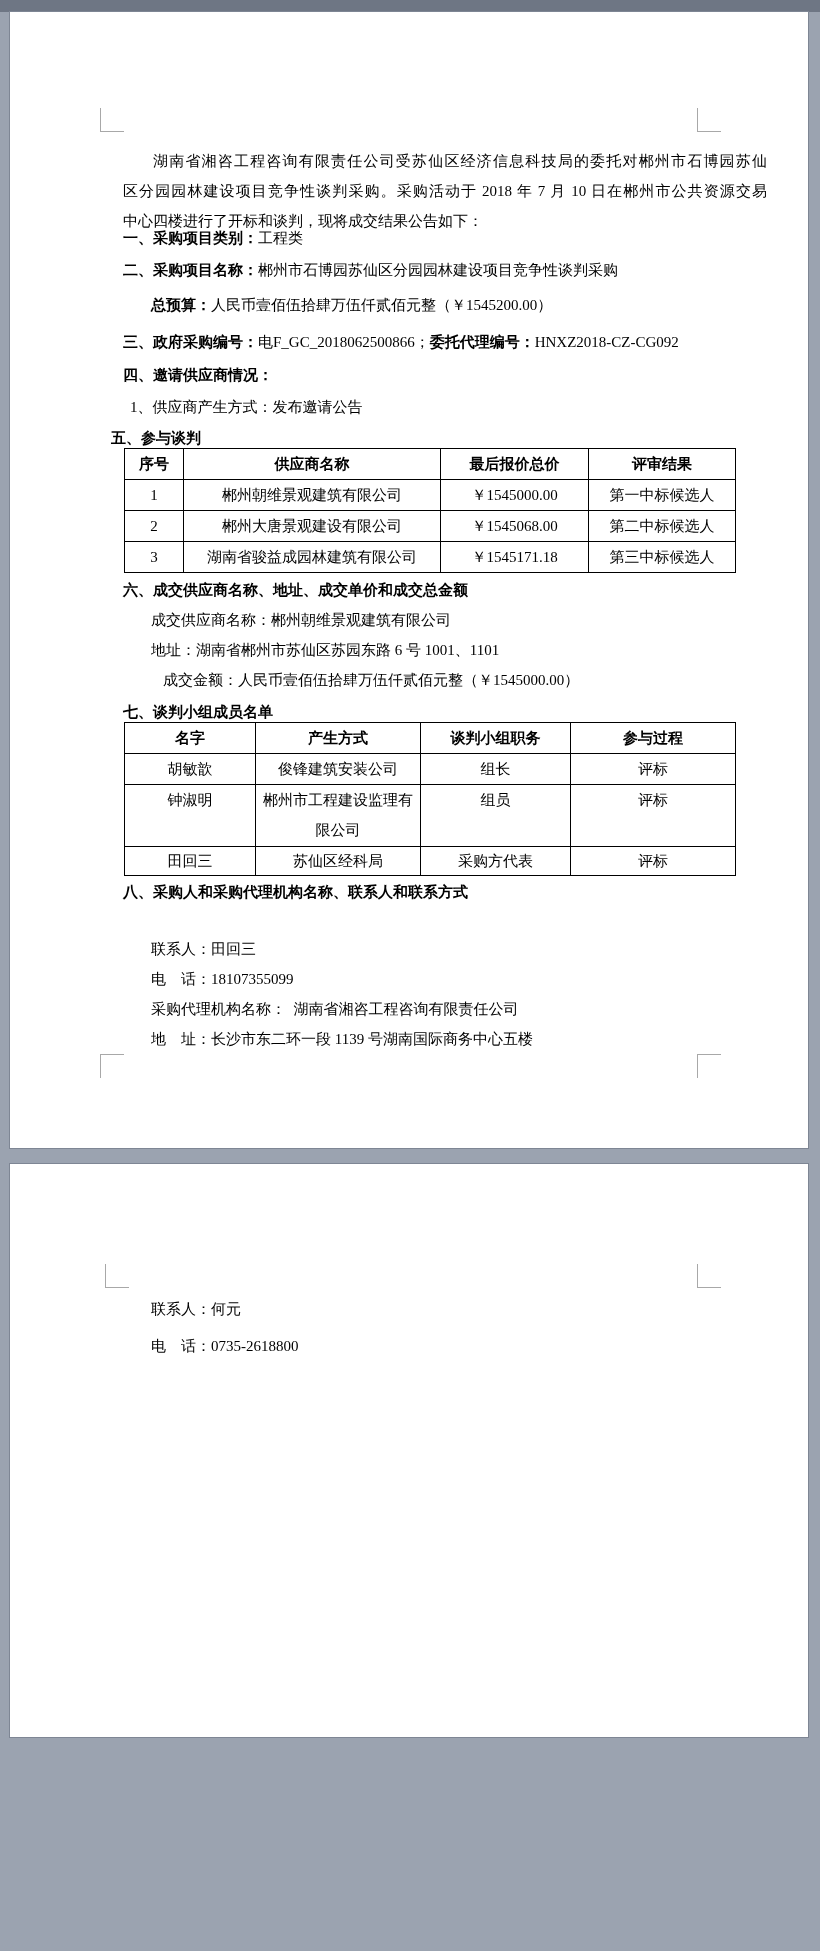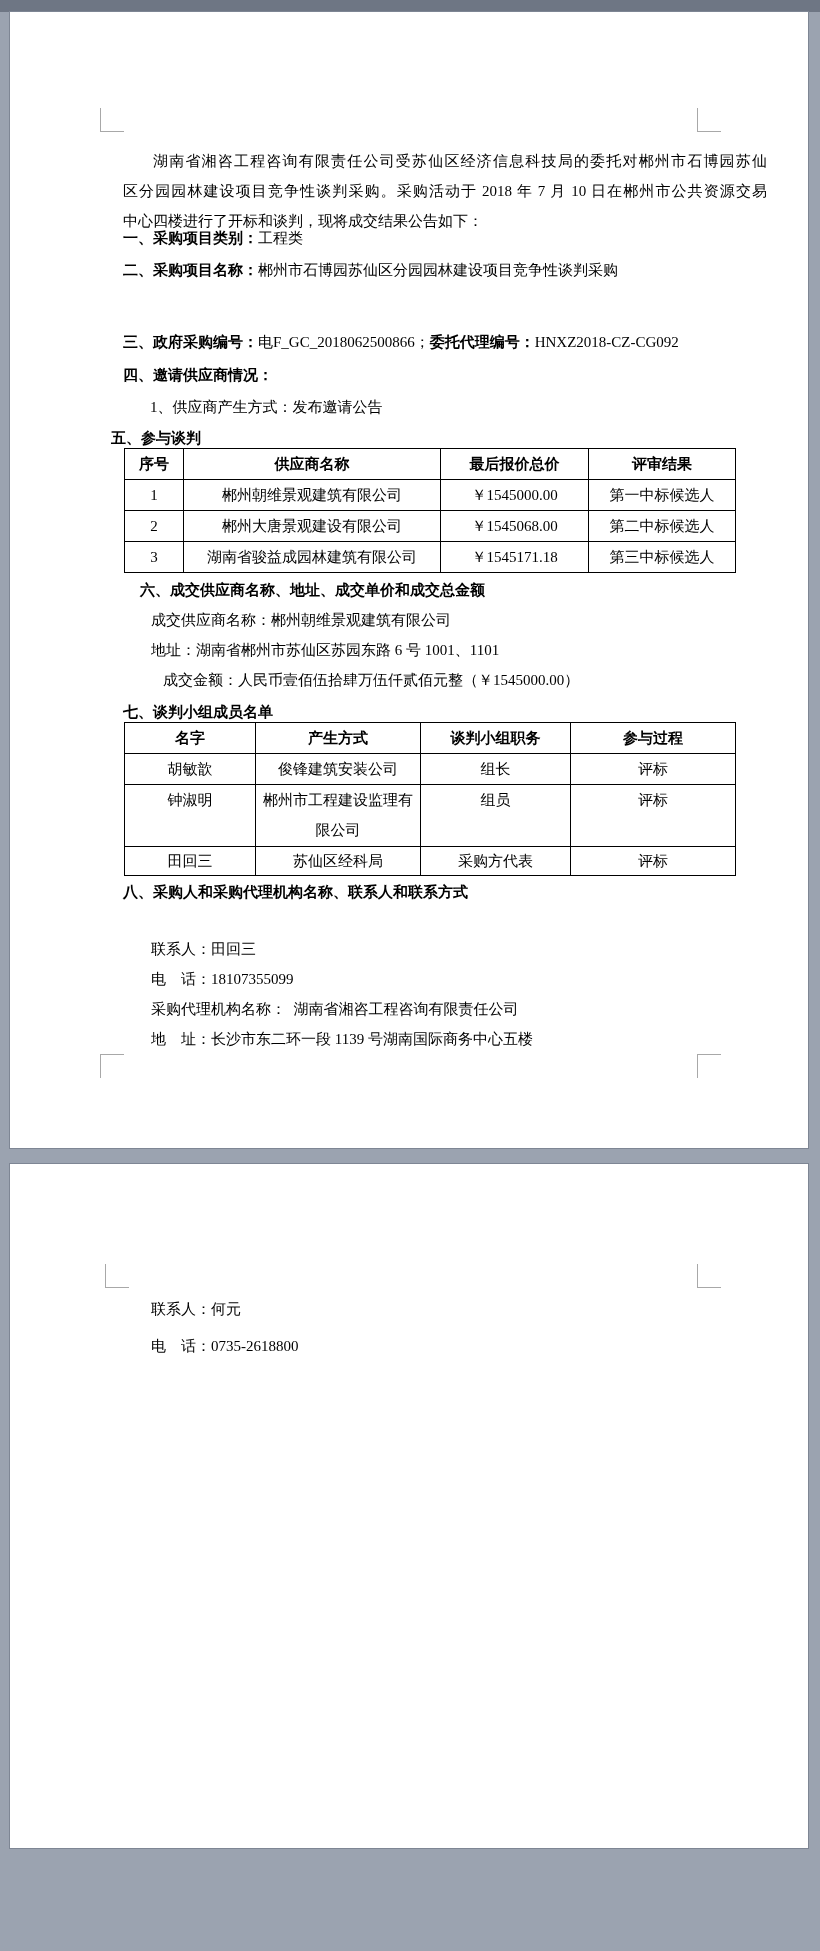--- a/index.html
+++ b/index.html
@@ -19,21 +19,21 @@
   }
   .page {
     position: absolute;
     left: 10px;
     width: 798px;
     background: #ffffff;
     box-shadow: 0 0 0 1px #7e8694;
     text-decoration: underline;
   }
   .page1 { top: 12px; height: 1136px; }
-  .page2 { top: 1164px; height: 684px; }
+  .page2 { top: 1164px; height: 573px; }
   .t {
     position: absolute;
     font-size: 15px;
     line-height: 30px;
     color: #000000;
     white-space: pre-wrap;
   }
   .b { font-weight: bold; }
   .just { text-align: justify; text-align-last: justify; }
   .mark {
@@ -73,26 +73,27 @@
     <div class="mark tr" style="top:96px;left:687px;"></div>
 
     <div class="t just" style="top:134px;left:113px;width:644px;padding-left:30px;box-sizing:border-box;">湖南省湘咨工程咨询有限责任公司受苏仙区经济信息科技局的委托对郴州市石博园苏仙</div>
     <div class="t just" style="top:164px;left:113px;width:644px;">区分园园林建设项目竞争性谈判采购。采购活动于 2018 年 7 月 10 日在郴州市公共资源交易</div>
     <div class="t" style="top:194px;left:113px;width:644px;">中心四楼进行了开标和谈判，现将成交结果公告如下：</div>
 
     <div class="t" style="top:211px;left:113px;"><span class="b">一、采购项目类别：</span><span>工程类</span></div>
 
     <div class="t" style="top:243px;left:113px;"><span class="b">二、采购项目名称：</span><span>郴州市石博园苏仙区分园园林建设项目竞争性谈判采购</span></div>
 
+    <div class="t" style="top:278px;left:141px;"><span class="b">总预算：</span><span>人民币壹佰伍拾肆万伍仟贰佰元整（￥1545200.00）</span></div>
 
     <div class="t" style="top:315px;left:113px;"><span class="b">三、政府采购编号：</span><span>电F_GC_2018062500866；</span><span class="b">委托代理编号：</span><span>HNXZ2018-CZ-CG092</span></div>
 
     <div class="t b" style="top:348px;left:113px;">四、邀请供应商情况：</div>
 
-    <div class="t" style="top:380px;left:140px;">1、供应商产生方式：发布邀请公告</div>
+    <div class="t" style="top:380px;left:120px;">1、供应商产生方式：发布邀请公告</div>
 
     <div class="t b" style="top:411px;left:101px;">五、参与谈判</div>
 
     <table class="doc" style="top:436px;left:114px;">
       <colgroup>
           <col style="width:59px">
           <col style="width:257px">
           <col style="width:148px">
           <col style="width:147px">
         </colgroup>
@@ -117,21 +118,21 @@
       </tr>
       <tr style="height:30px">
         <td>3</td>
         <td>湖南省骏益成园林建筑有限公司</td>
         <td>￥1545171.18</td>
         <td>第三中标候选人</td>
       </tr>
     </tbody>
       </table>
 
-    <div class="t b" style="top:563px;left:130px;text-align:right;">六、成交供应商名称、地址、成交单价和成交总金额</div>
+    <div class="t b" style="top:563px;left:113px;text-align:right;">六、成交供应商名称、地址、成交单价和成交总金额</div>
     <div class="t" style="top:593px;left:141px;">成交供应商名称：郴州朝维景观建筑有限公司</div>
     <div class="t" style="top:623px;left:141px;">地址：湖南省郴州市苏仙区苏园东路 6 号 1001、1101</div>
     <div class="t" style="top:653px;left:141px;margin-left:12px;">成交金额：人民币壹佰伍拾肆万伍仟贰佰元整（￥1545000.00）</div>
 
     <div class="t b" style="top:685px;left:113px;">七、谈判小组成员名单</div>
 
     <table class="doc" style="top:710px;left:114px;">
       <colgroup>
           <col style="width:131px">
           <col style="width:165px">

